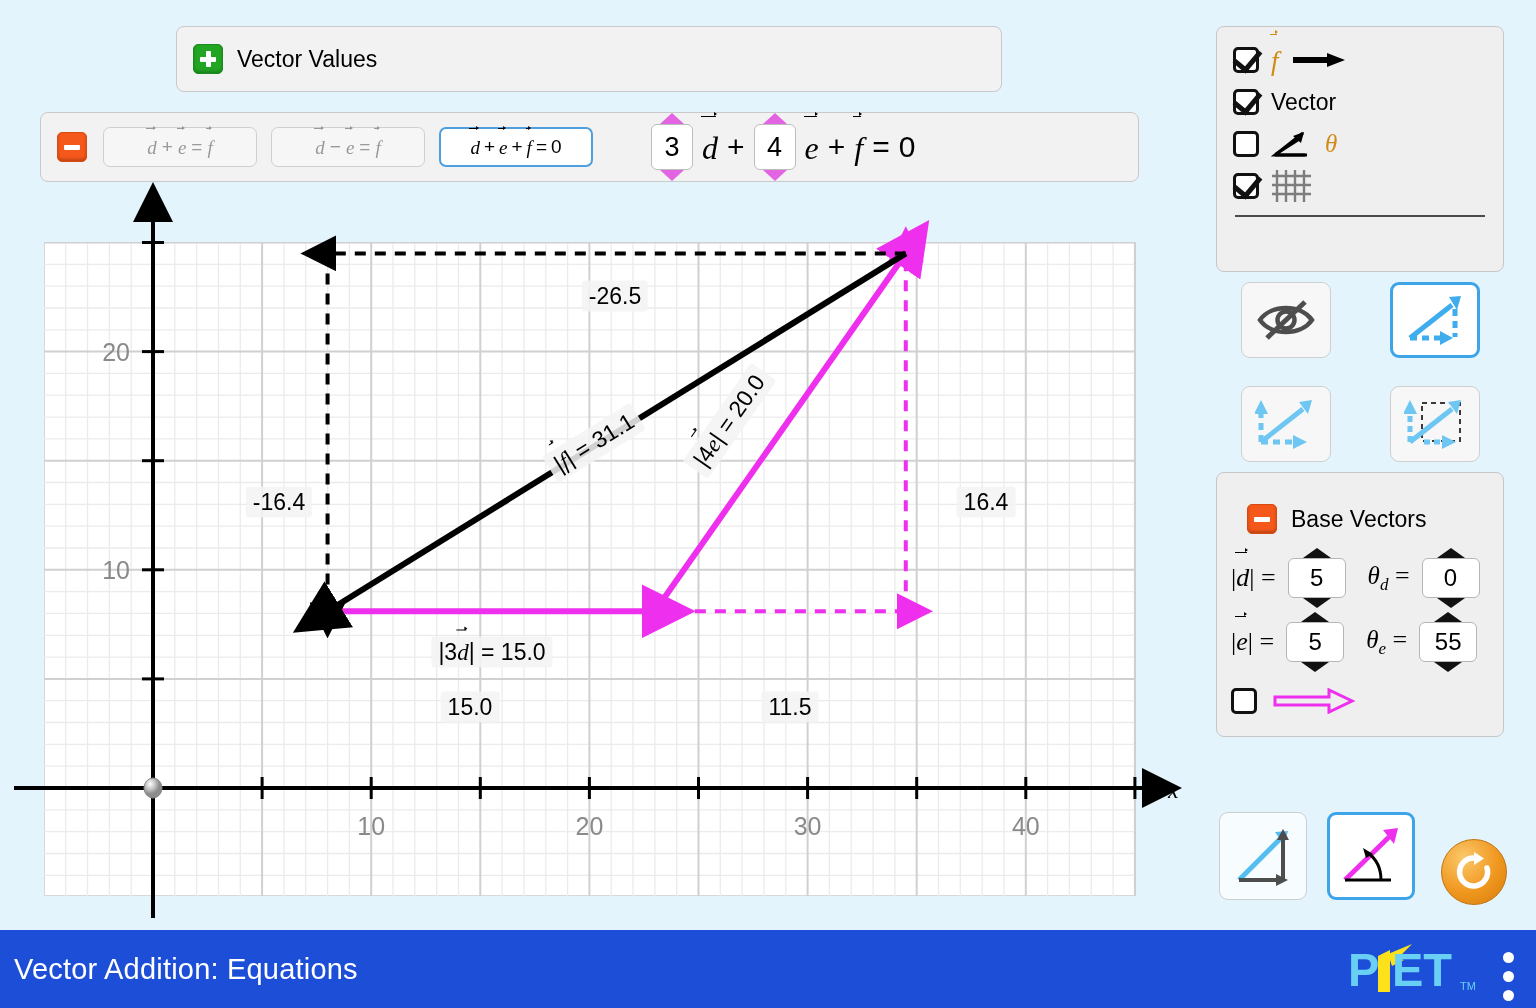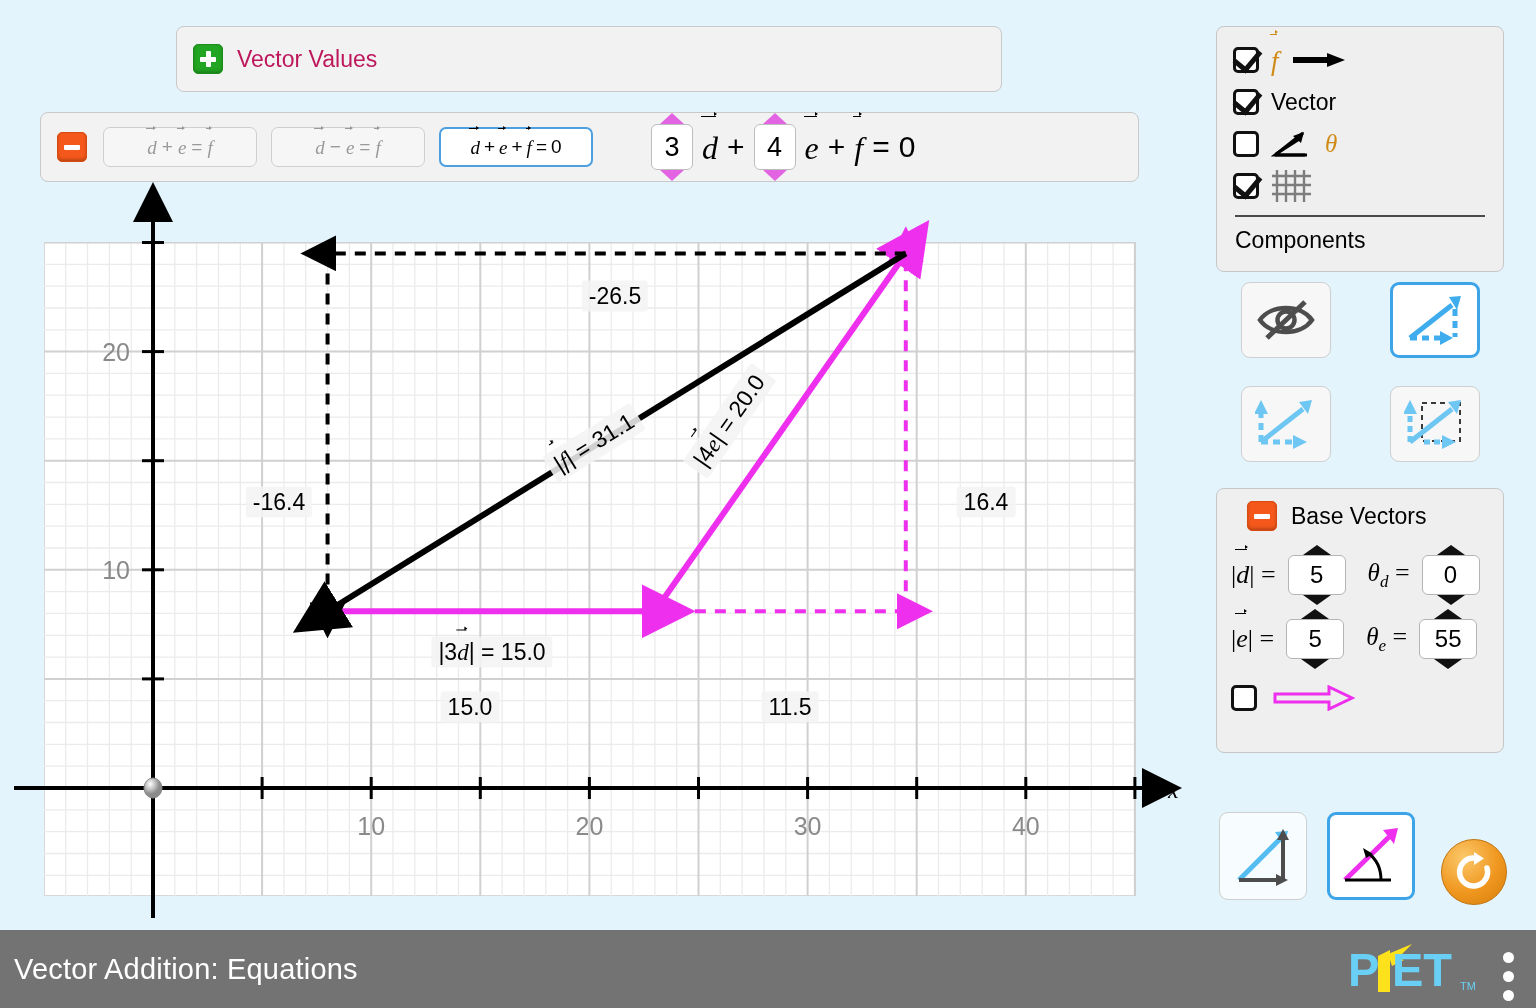--- a/index.html
+++ b/index.html
@@ -32,21 +32,21 @@
     display:flex; align-items:center; justify-content:center;
     margin-left:16px; flex:0 0 auto; cursor:pointer;
     box-shadow: inset 0 -2px 3px rgba(0,0,0,.22);
   }
   .expand-btn.plus { background:#22a522; border:1px solid #1c8c1c; }
   .expand-btn.minus { background:#f4581a; border:1px solid #d74a10; }
   .expand-btn .bar-h { width:16px; height:5px; background:#fff; border-radius:1px; position:absolute;}
   .expand-btn .bar-v { width:5px; height:16px; background:#fff; border-radius:1px; position:absolute;}
   .expand-btn { position:relative; }
   #vector-values-title {
-    margin-left:14px; font-size:23px; color:#be185d;text-align:right;
+    margin-left:14px; font-size:23px; color:#000000;text-align:right;
   }
 
   
   #equation-toolbar {
     position:absolute; left:40px; top:112px; width:1099px; height:70px;
     background:#f2f2f2; border:1px solid #c9c9c9; border-radius:8px;
     display:flex; align-items:center;
   }
   #equation-toolbar .expand-btn { margin-left:16px; }
   .eq-radio-group { display:flex; align-items:center; margin-left:16px; gap:14px; }
@@ -144,22 +144,22 @@
   }
   .comp-btn {
     width:90px; height:76px; background:#f7f7f7;
     border:1px solid #cfcfcf; border-radius:9px;
     display:flex; align-items:center; justify-content:center; cursor:pointer;
   }
   .comp-btn.selected { background:#fff; border:3px solid #3ea4e8; }
 
   
   #base-vectors-panel {
-    position:absolute; left:1216px; top:488px; width:288px; height:265px;
-    padding:12px 0 0 14px;
+    position:absolute; left:1216px; top:472px; width:288px; height:265px;
+    padding:31px 0 0 14px;
   }
   #bv-header { display:flex; align-items:center; }
   #bv-title { font-size:23px; margin-left:14px; }
   .bv-row { display:flex; align-items:center; margin-top:24px; gap:8px; }
   .bv-lbl { font-size:26px; font-family:"Liberation Serif", serif; }
   .nspin { position:relative; width:58px; height:40px; margin:0 4px; }
   .nspin .box {
     width:58px; height:40px; background:#fff; border:1px solid #b5b5b5;
     border-radius:6px; display:flex; align-items:center; justify-content:center;
     font-size:24px; color:#000;
@@ -189,21 +189,21 @@
     position:absolute; left:1441px; top:839px; width:66px; height:66px;
     border-radius:50%; cursor:pointer;
     background:radial-gradient(circle at 34% 28%, #fbc86a 0%, #f0971f 55%, #d67d0c 100%);
     border:1px solid #c07410;
     display:flex; align-items:center; justify-content:center;
   }
 
   
   #bottom-bar {
     position:absolute; left:0; top:930px; width:1536px; height:78px;
-    background:#737373; display:flex; align-items:center;
+    background:#1d4ed8; display:flex; align-items:center;
   }
   #sim-title { color:#fff; font-size:29px; margin-left:14px; letter-spacing:.2px; }
   #phet-logo { position:absolute; right:58px; top:12px; }
   #kebab-menu { position:absolute; right:22px; top:22px; cursor:pointer; }
   .kdot { width:11px; height:11px; border-radius:50%; background:#fff; margin-bottom:8px; }
 </style>
 </head>
 <body>
 
 <div id="vector-values-box" class="panel">
@@ -458,21 +458,20 @@
           <line x1="15" y1="2" x2="15" y2="34"></line>
         <line x1="24" y1="2" x2="24" y2="34"></line>
           <line x1="33" y1="2" x2="33" y2="34"></line>
         <line x1="1" y1="8" x2="40" y2="8"></line>
           <line x1="1" y1="17" x2="40" y2="17"></line>
         <line x1="1" y1="26" x2="40" y2="26"></line>
       </g>
     </svg>
   </div>
   <div class="divider"></div>
-  <div id="components-title">Components</div>
 </div>
 
 <div id="components-panel">
   <div class="comp-btn">
     <svg width="62" height="46" viewBox="0 0 62 46">
       <path d="M5,23 C16,7 46,7 57,23 C46,39 16,39 5,23 z" fill="none" stroke="#4d4d4d" stroke-width="4.5"></path>
       <circle cx="31" cy="23" r="8.5" fill="none" stroke="#4d4d4d" stroke-width="4.5"></circle>
       <line x1="12" y1="41" x2="50" y2="5" stroke="#4d4d4d" stroke-width="5"></line>
     </svg>
   </div>

